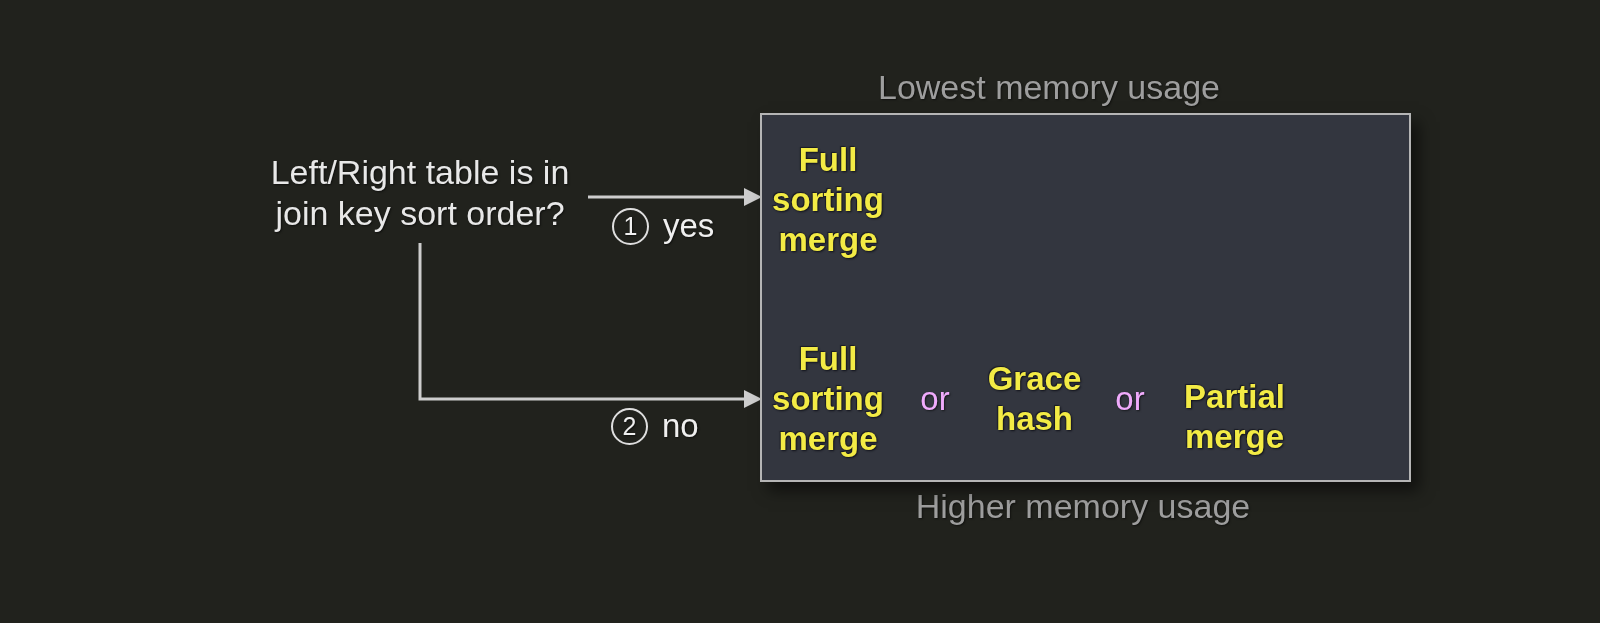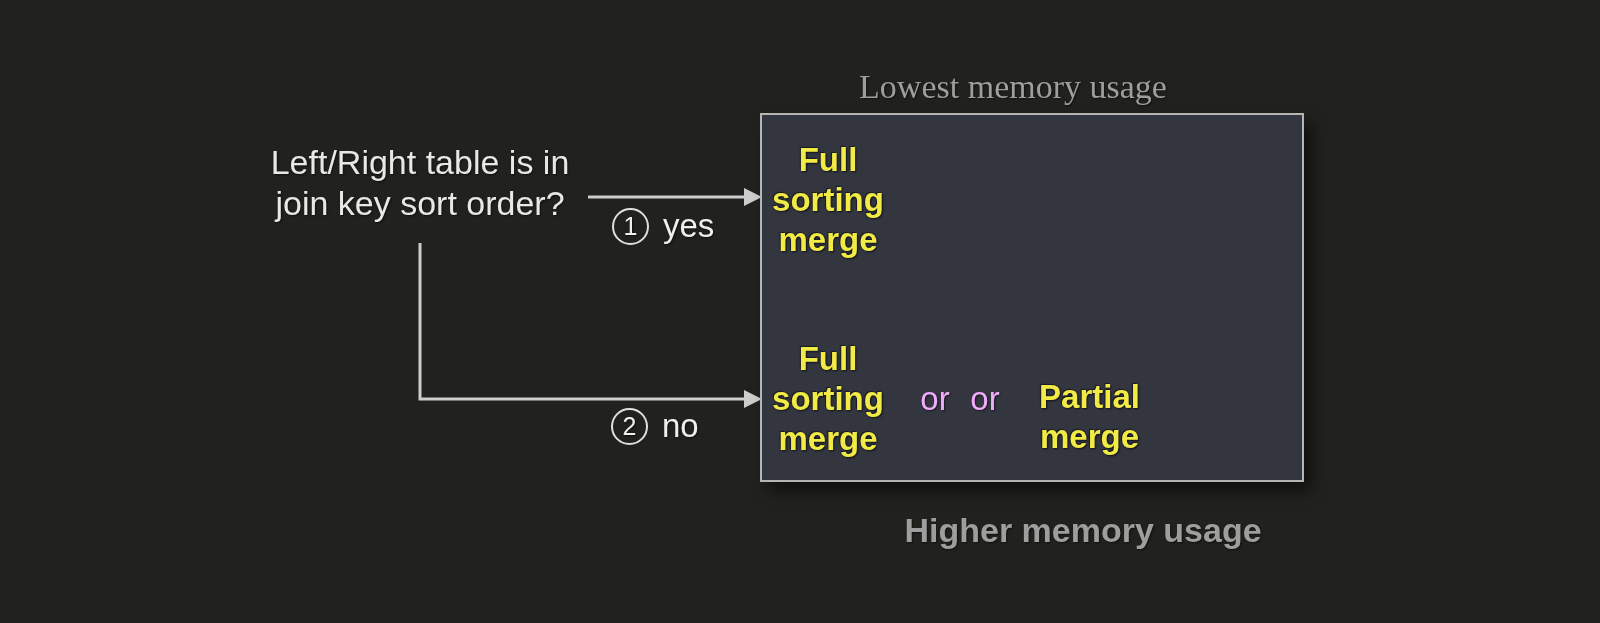--- a/index.html
+++ b/index.html
@@ -17,21 +17,21 @@
     position: relative;
     width: 1600px;
     height: 623px;
     background: var(--background, #21221d);
     font-family: "Liberation Sans", "DejaVu Sans", sans-serif;
     overflow: hidden;
   }
   .question {
     position: absolute;
     left: 230px;
-    top: 142px;
+    top: 152px;
     width: 380px;
     text-align: center;
     font-size: 34px;
     line-height: 41px;
     color: var(--text, #e8e8e8);
     white-space: pre-line;
     text-shadow: 1px 1px 2px rgba(0,0,0,.55);
   }
   .connector {
     position: absolute;
@@ -70,27 +70,27 @@
     color: #efefef;
     flex: none;
   }
   .mem-label {
     position: absolute;
     text-align: center;
     font-size: 34px;
     color: var(--muted, #9e9e9e);
     text-shadow: 1px 1px 2px rgba(0,0,0,.5);
   }
-  .mem-label.top    { left: 748px; top: 68px;  width: 530px; font-family: Liberation Serif, serif; }
-  .mem-label.bottom { left: 798px; top: 511px; width: 570px; font-weight: bold; }
+  .mem-label.top    { left: 784px; top: 68px;  width: 530px; }
+  .mem-label.bottom { left: 798px; top: 487px; width: 570px; }
   .algo-box {
     position: absolute;
     left: 760px;
     top: 113px;
-    width: 544px;
+    width: 651px;
     height: 369px;
     background: var(--box-fill, #33363f);
     border: 2px solid var(--box-border, #b5b5b5);
     box-shadow: 8px 9px 14px rgba(0,0,0,.5);
   }
   .option {
     color: var(--highlight, #f3eb45);
     font-weight: bold;
     font-size: 33px;
     line-height: 40px;
@@ -158,20 +158,22 @@
       <div class="option">Full
 sorting
 merge</div>
     </div>
 
     <div class="row-unsorted">
       <div class="option opt-1">Full
 sorting
 merge</div>
       <div class="or-sep or-1">or</div>
+      <div class="option opt-2">Grace
+hash</div>
       <div class="or-sep or-2">or</div>
       <div class="option opt-3">Partial
 merge</div>
     </div>
 
   </div>
 
 </div>
 
 </body></html>

